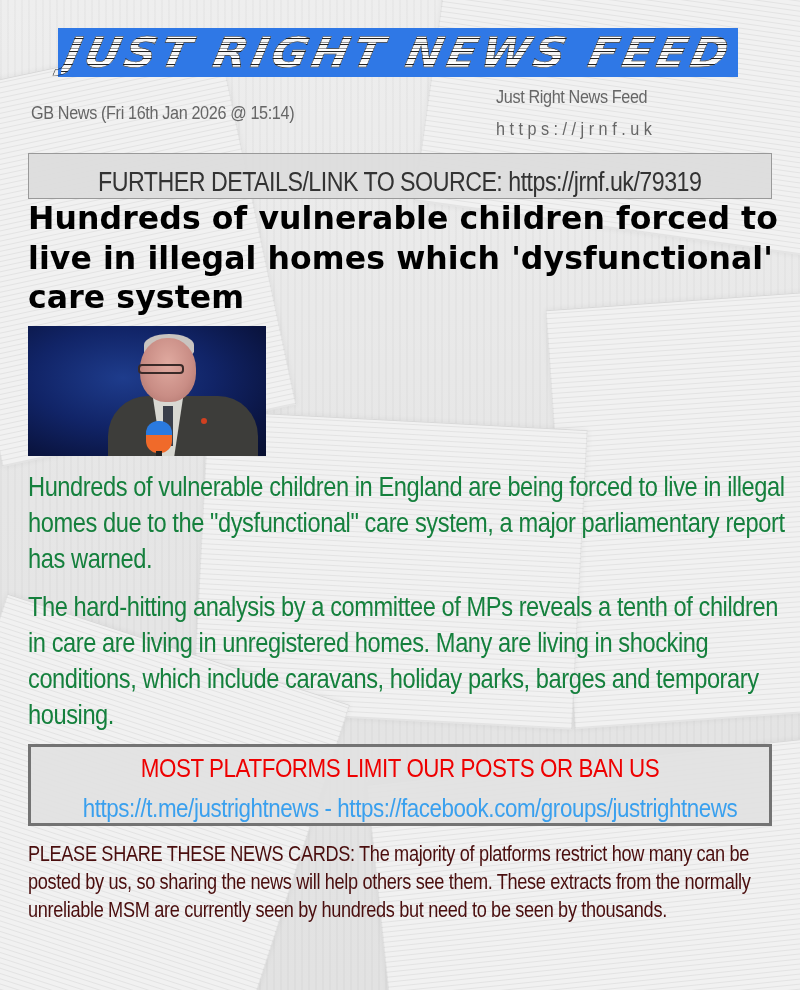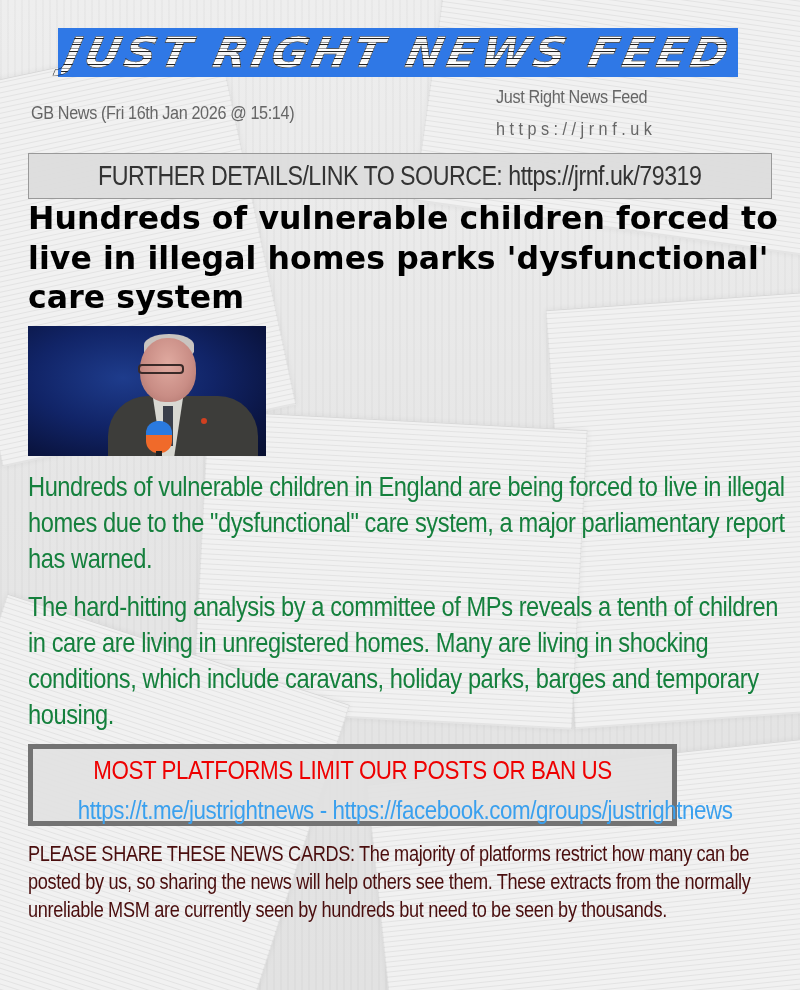--- a/index.html
+++ b/index.html
@@ -67,21 +67,21 @@
     .brand-url {
       position: absolute; left: 496px; top: 119px;
       font-size: 18px; color: #666; letter-spacing: 5px;
       transform: scaleX(0.9); transform-origin: left center;
     }
 
     .link-box {
       position: absolute; left: 28px; top: 153px; width: 744px; height: 46px;
       background: rgba(220,220,220,0.92);
       border: 1px solid #999;
-      display: flex; align-items: center; justify-content: center;
+      display: flex; align-items: flex-end; justify-content: center;
     }
     .link-box span {
       font-size: 27px; color: #333; letter-spacing: -0.6px;
       transform: scaleX(0.86); white-space: nowrap;
     }
 
     .headline {
       position: absolute; left: 28px; top: 199px; width: 750px;
       font-family: "DejaVu Sans", sans-serif;
       font-weight: bold; font-size: 31.5px; line-height: 39.5px;
@@ -136,23 +136,23 @@
       font-size: 27.5px; line-height: 36px; color: #15803d;
       letter-spacing: -0.5px;
     }
     .body-text p {
       transform: scaleX(0.86); transform-origin: left top;
       width: 116%;
     }
     .body-text p + p { margin-top: 12px; }
 
     .promo-box {
-      position: absolute; left: 28px; top: 744px; width: 649px; height: 82px;
+      position: absolute; left: 28px; top: 744px; width: 744px; height: 82px;
       background: rgba(225,225,225,0.9);
-      border: 5px solid #737373;
+      border: 3px solid #737373;
     }
     .promo-title {
       position: absolute; left: 0; right: 0; top: 6px; text-align: center;
       font-size: 26px; color: #e00; letter-spacing: -0.5px;
       transform: scaleX(0.86); white-space: nowrap;
     }
     .promo-links {
       position: absolute; left: 0; right: 0; top: 46px; text-align: center;
       font-size: 26px; color: #3aa0ee; letter-spacing: -0.5px;
       transform: scaleX(0.86); white-space: nowrap;
@@ -184,21 +184,21 @@
   </div>
 
   <div class="source-line">GB News (Fri 16th Jan 2026 @ 15:14)</div>
   <div class="brand-name">Just Right News Feed</div>
   <div class="brand-url">https://jrnf.uk</div>
 
   <div class="link-box">
     <span>FURTHER DETAILS/LINK TO SOURCE: https://jrnf.uk/79319</span>
   </div>
 
-  <h1 class="headline">Hundreds of vulnerable children forced to live in illegal homes parks 'dysfunctional' care system</h1>
+  <h1 class="headline">Hundreds of vulnerable children forced to live in illegal homes which 'dysfunctional' care system</h1>
 
   <div class="photo" title="Older man in grey suit and glasses speaking into a GB News microphone against a dark blue background">
     <div class="torso"></div>
     <div class="shirt"></div>
     <div class="tie"></div>
     <div class="hair"></div>
     <div class="head"></div>
     <div class="glasses"></div>
     <div class="badge"></div>
     <div class="mic"></div>

